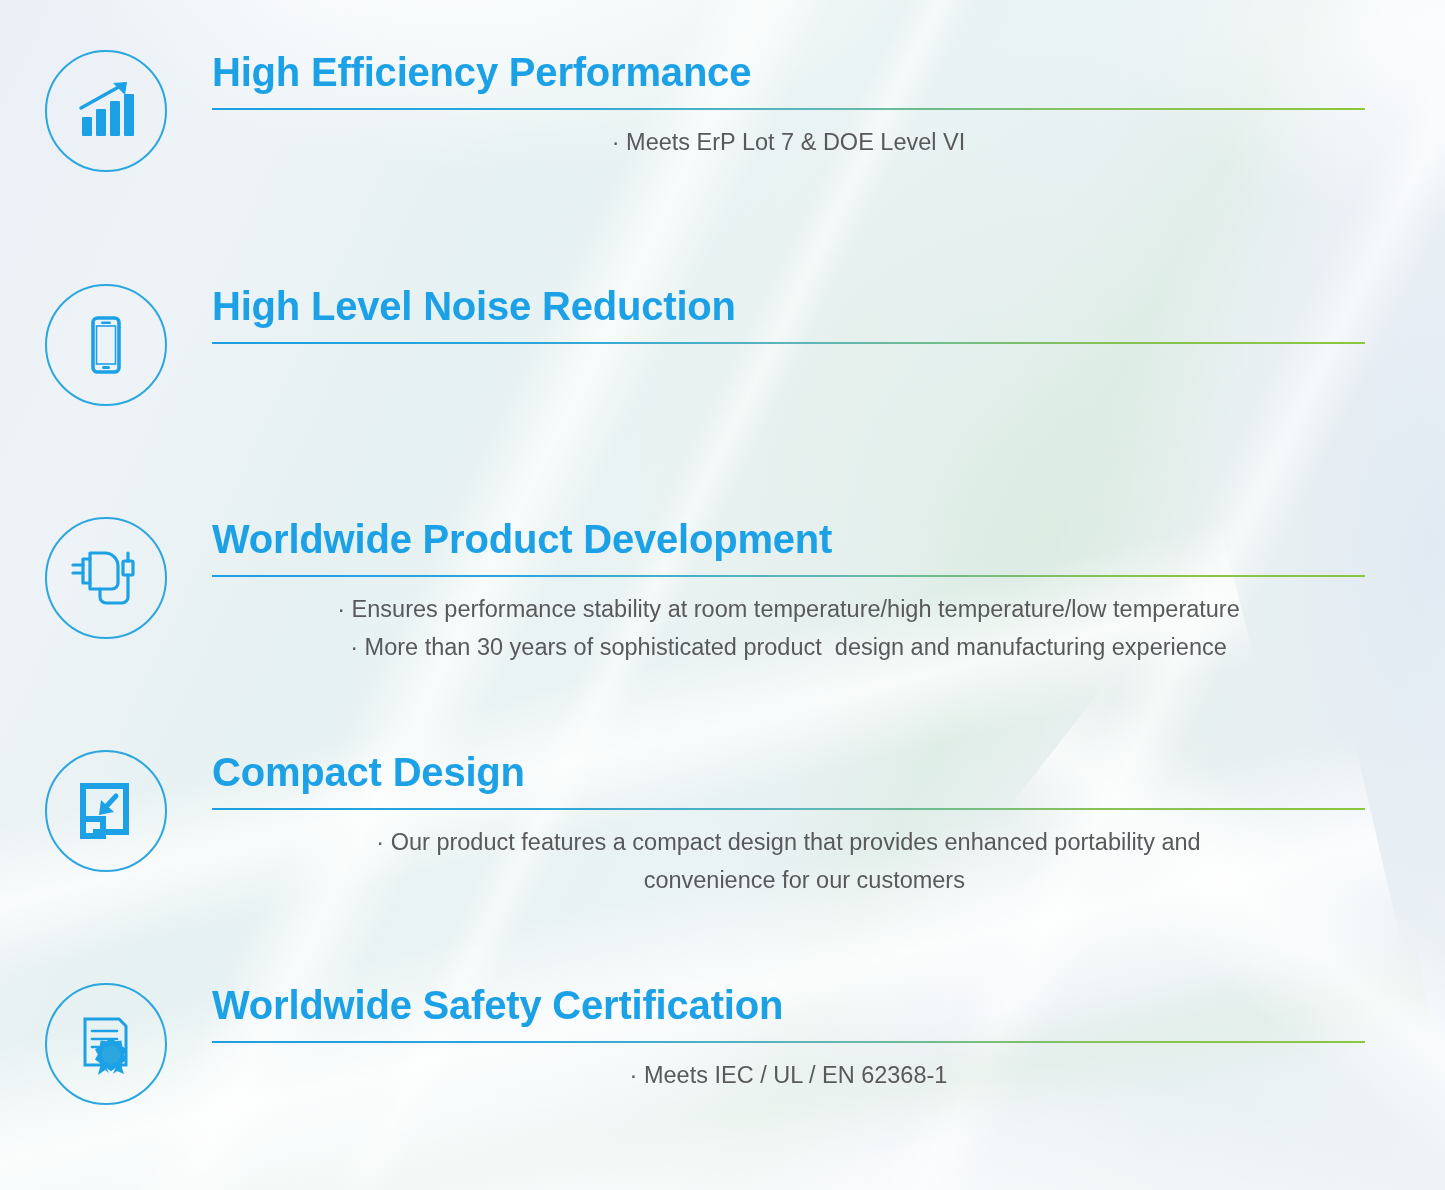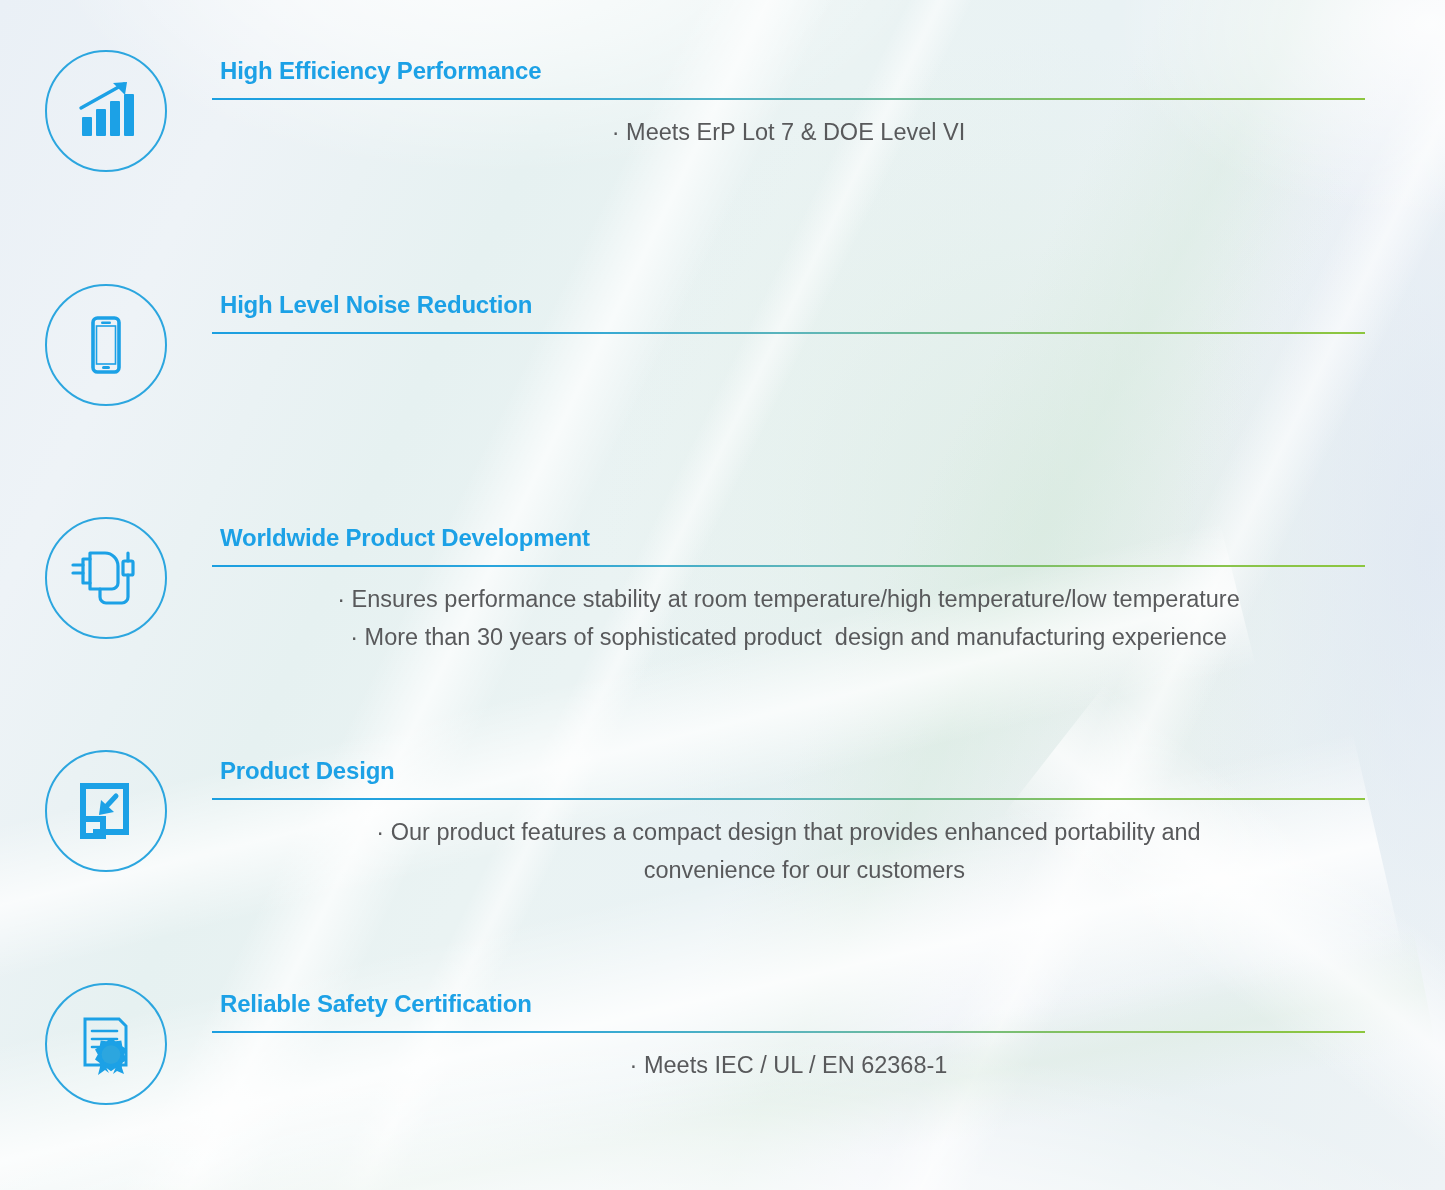--- a/index.html
+++ b/index.html
@@ -118,26 +118,26 @@
     display: flex;
     align-items: center;
     justify-content: center;
     box-sizing: border-box;
   }
   .text-cell {
     flex: 1 1 auto;
     padding-right: 80px;
   }
   .feature-title {
-    font-size: 24px;
+    font-size: 40px;
     font-weight: bold;
     color: #1CA1E6;
     letter-spacing: -0.2px;
     line-height: 1.1;
-    margin: 8px;
+    margin: 0;
     white-space: nowrap;
   }
   .divider {
     height: 2px;
     width: 1153px;
     margin-top: 14px;
     margin-bottom: 13px;
     background: linear-gradient(90deg,
       #1C9FE0 0%,
       #2BA6DC 28%,
@@ -271,21 +271,21 @@
             </g>
             <rect x="13" y="44" width="20" height="17" fill="none" stroke="#1CA1E6" stroke-width="6"></rect>
             <g stroke="#1CA1E6" stroke-width="5" stroke-linecap="round" fill="none">
               <line x1="46" y1="21" x2="33" y2="35"></line>
             </g>
             <path d="M29 40 L31 25 L44 37 Z" fill="#1CA1E6"></path>
           </svg>
         </div>
       </div>
       <div class="text-cell">
-        <div class="feature-title">Product Design</div>
+        <div class="feature-title">Compact Design</div>
         <div class="divider"></div>
         <ul class="bullets">
           <li class="bullet">· Our product features a compact design that provides enhanced portability and
    convenience for our customers</li>
         </ul>
       </div>
     </div>
 
     <div class="feature-row row-4">
       <div class="icon-cell">
@@ -306,21 +306,21 @@
             </g>
 
             <g transform="translate(42,47)">
               <path fill="#1CA1E6" d="M0,-16 L4.6,-12.7 L10.3,-13.5 L11.3,-7.8 L16,-4.4 L13.2,0.6 L16,5.6 L11.3,9 L10.3,14.7 L4.6,13.9 L0,17.2 L-4.6,13.9 L-10.3,14.7 L-11.3,9 L-16,5.6 L-13.2,0.6 L-16,-4.4 L-11.3,-7.8 L-10.3,-13.5 L-4.6,-12.7 Z"></path>
               <circle cx="0" cy="0.6" r="9.4" fill="#2CA6DF"></circle>
             </g>
           </svg>
         </div>
       </div>
       <div class="text-cell">
-        <div class="feature-title">Reliable Safety Certification</div>
+        <div class="feature-title">Worldwide Safety Certification</div>
         <div class="divider"></div>
         <ul class="bullets">
           <li class="bullet">· Meets IEC / UL / EN 62368-1</li>
         </ul>
       </div>
     </div>
 
   </div>
 </div>
 

